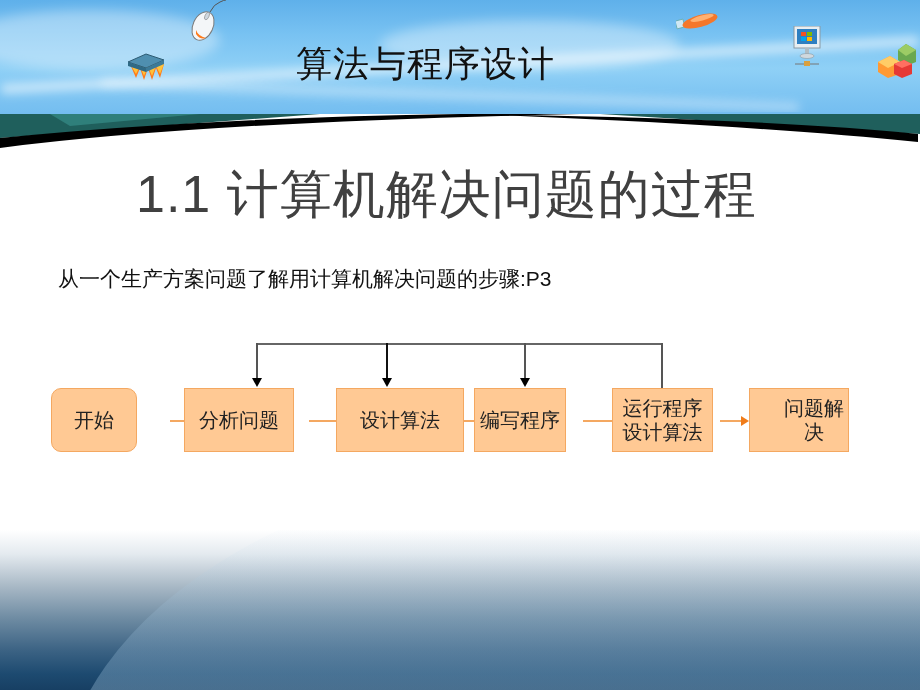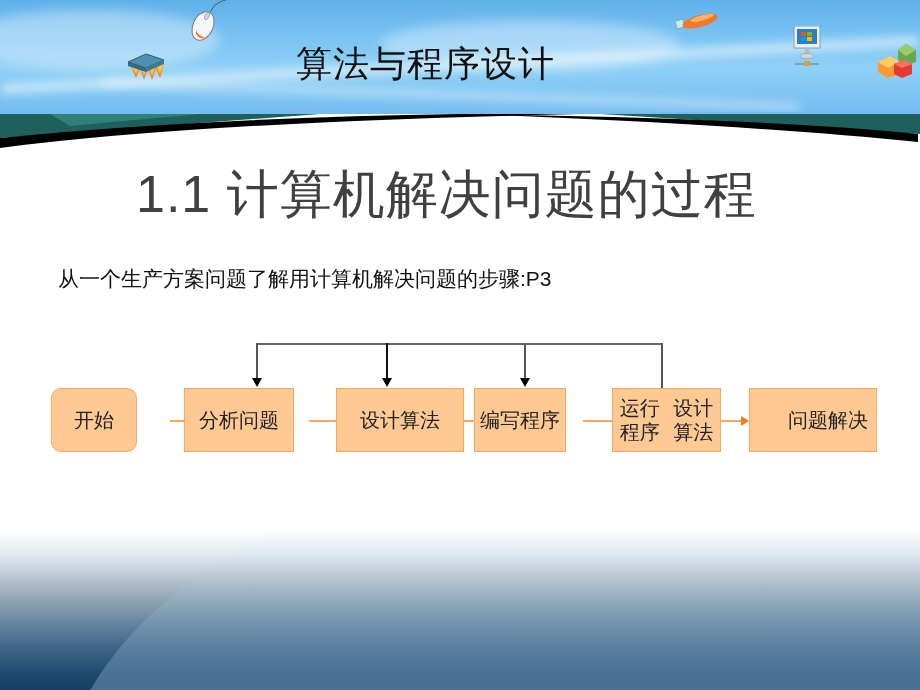--- a/index.html
+++ b/index.html
@@ -138,24 +138,24 @@
   </div>
   <div class="flow-box" style="left:184px; width:110px;">
     <span>分析问题</span>
   </div>
   <div class="flow-box" style="left:336px; width:128px;">
     <span>设计算法</span>
   </div>
   <div class="flow-box" style="left:474px; width:92px;">
     <span>编写程序</span>
   </div>
-  <div class="flow-box" style="left:612px; width:109px; flex-direction:row;">
+  <div class="flow-box" style="left:612px; width:101px; flex-direction:column;">
     <span>运行程序</span>
     <span>设计算法</span>
   </div>
-  <div class="flow-box" style="left:749px; width:128px;padding-left:30px;">
+  <div class="flow-box" style="left:749px; width:100px;padding-left:30px;">
     <span>问题解决</span>
   </div>
 </div>
 
 <div class="footer">
   <div class="footer-arc"></div>
 </div>
 
 </body></html>

